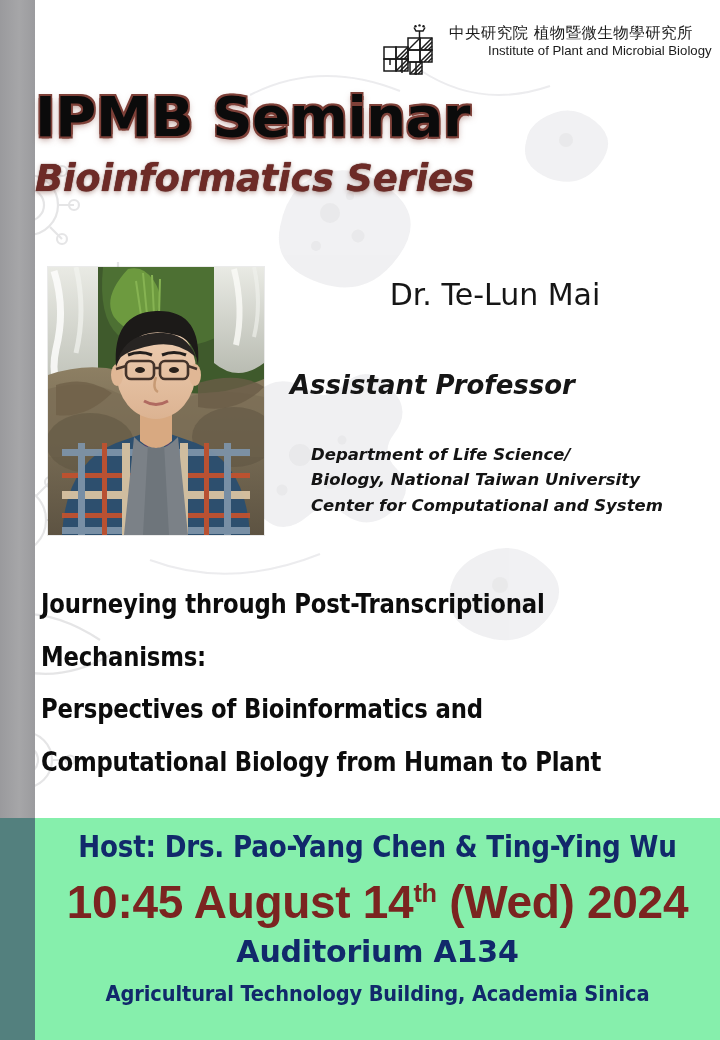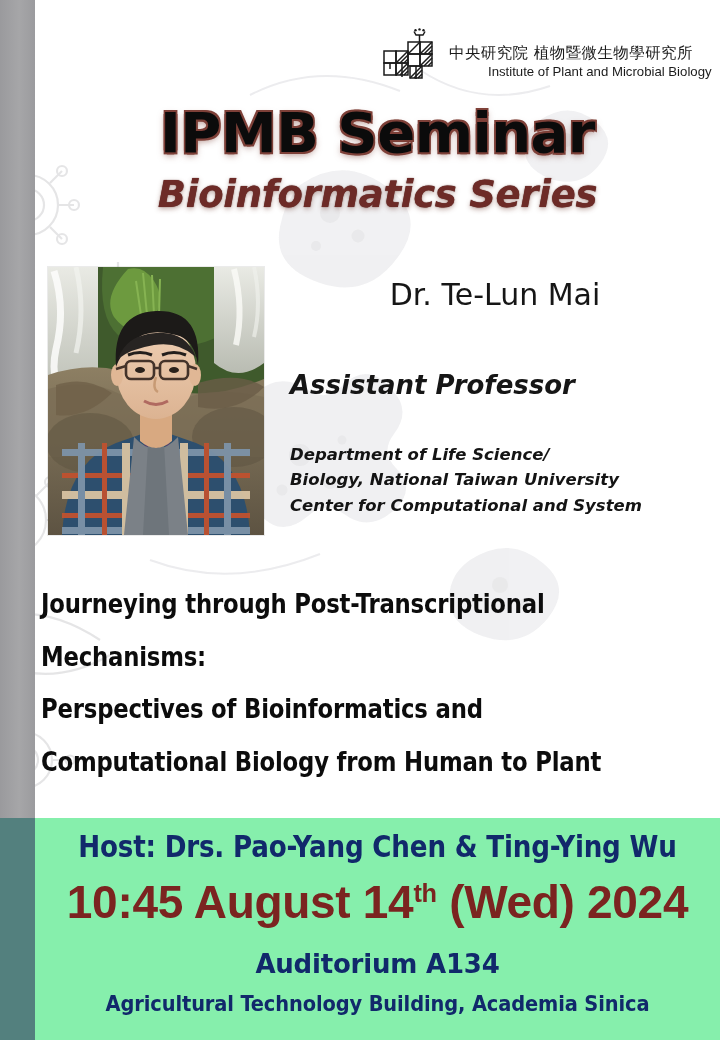--- a/index.html
+++ b/index.html
@@ -24,36 +24,36 @@
 
   
   .watermark{
     position:absolute;left:0;top:0;width:720px;height:820px;
     z-index:1;pointer-events:none;opacity:.85;
   }
 
   
   .header{
     position:absolute;top:24px;left:378px;width:320px;height:56px;
-    display:flex;align-items:flex-end;gap:9px;z-index:4;
+    display:flex;align-items:flex-start;gap:9px;z-index:4;
   }
   .logo-mark{width:62px;height:52px;flex:0 0 auto;}
   .inst-text{display:flex;flex-direction:column;justify-content:center;}
   .inst-cn{
     font-family:"DejaVu Sans", sans-serif;
     font-size:15.5px;color:#1b1b1b;letter-spacing:.4px;line-height:1.25;
     white-space:nowrap;
   }
   .inst-en{
     font-family:"Liberation Sans", sans-serif;
     font-size:13.2px;color:#1b1b1b;line-height:1.25;white-space:nowrap;margin-left:39px;
   }
 
   
-  .title-wrap{position:absolute;top:88px;left:35px;width:685px;text-align:center;z-index:4;margin-top:16px;}
+  .title-wrap{position:absolute;top:88px;left:35px;width:685px;z-index:4;}
   .title-main{
     font-family:"DejaVu Sans", sans-serif;
     font-size:56px;font-weight:bold;color:#0b0b0b;
     letter-spacing:-0.5px;line-height:1.02;
     text-shadow:
       -1.6px -1.6px 0 #7e4038, 1.6px -1.6px 0 #7e4038,
       -1.6px  1.6px 0 #7e4038, 1.6px  1.6px 0 #7e4038,
       0 3px 7px rgba(120,60,50,.55);
   }
   .title-sub{
@@ -81,20 +81,21 @@
   .sp-rank{
     margin-top:60px;
     font-family:"DejaVu Sans", sans-serif;
     font-size:26px;font-weight:bold;font-style:italic;color:#161616;line-height:1.1;
   }
   .sp-affil{
     margin-top:42px;
     font-family:"DejaVu Sans", sans-serif;
     font-size:16.5px;font-weight:bold;font-style:italic;color:#141414;
     line-height:1.55;
+    margin-left:21px;
   }
 
   
   .seminar-title{
     position:absolute;left:41px;top:578px;width:672px;z-index:4;
   }
   .seminar-title div{
     font-family:"DejaVu Sans Condensed","Liberation Sans Narrow","Liberation Sans", sans-serif;
     font-size:26.5px;font-weight:bold;color:#0c0c0c;
     line-height:1.99;letter-spacing:-0.2px;white-space:nowrap;
@@ -112,23 +113,23 @@
     font-size:30px;font-weight:bold;color:#11296b;letter-spacing:-0.2px;
     transform:scaleX(.97);
   }
   .f-date{
     margin-top:11px;
     font-family:Liberation Sans, sans-serif;
     font-size:46px;font-weight:bold;color:#7b2420;letter-spacing:-0.3px;
   }
   .f-date sup{font-size:.55em;vertical-align:super;}
   .f-room{
-    margin-top:20px;
-    font-family:"DejaVu Sans", sans-serif;
-    font-size:26px;font-weight:bold;color:#11296b;letter-spacing:-0.2px;
+    margin-top:5px;
+    font-family:"DejaVu Sans", sans-serif;
+    font-size:30px;font-weight:bold;color:#11296b;letter-spacing:-0.2px;
   }
   .f-bldg{
     margin-top:12px;
     font-family:"DejaVu Sans Condensed","Liberation Sans Narrow","Liberation Sans", sans-serif;
     font-size:22px;font-weight:bold;color:#11296b;letter-spacing:-0.1px;
     transform:scaleX(.98);
   }
 </style>
 </head>
 <body>

